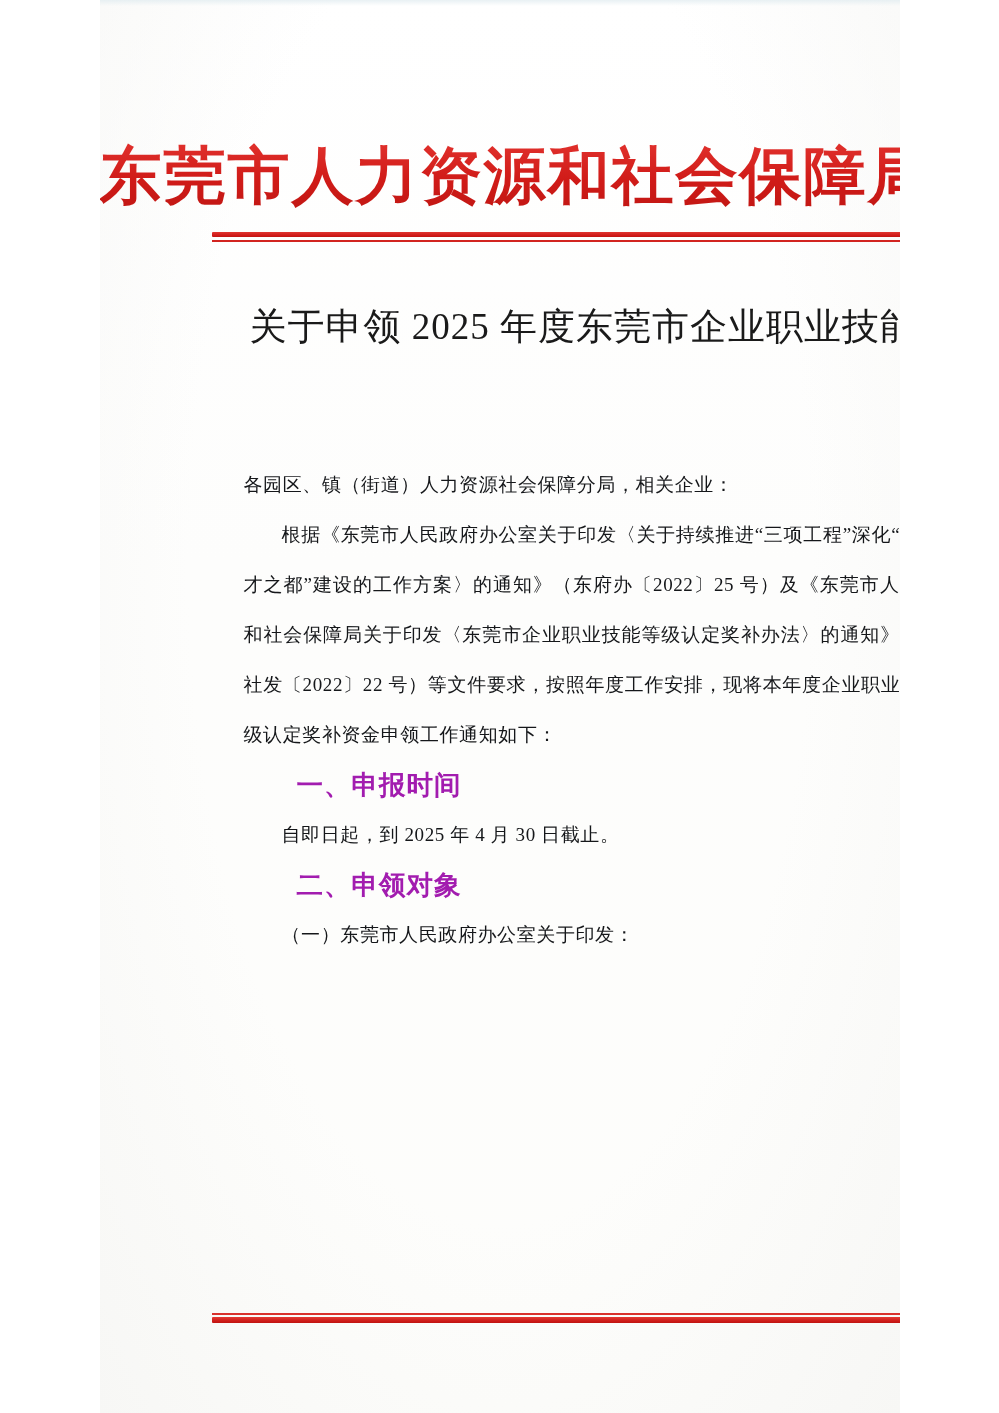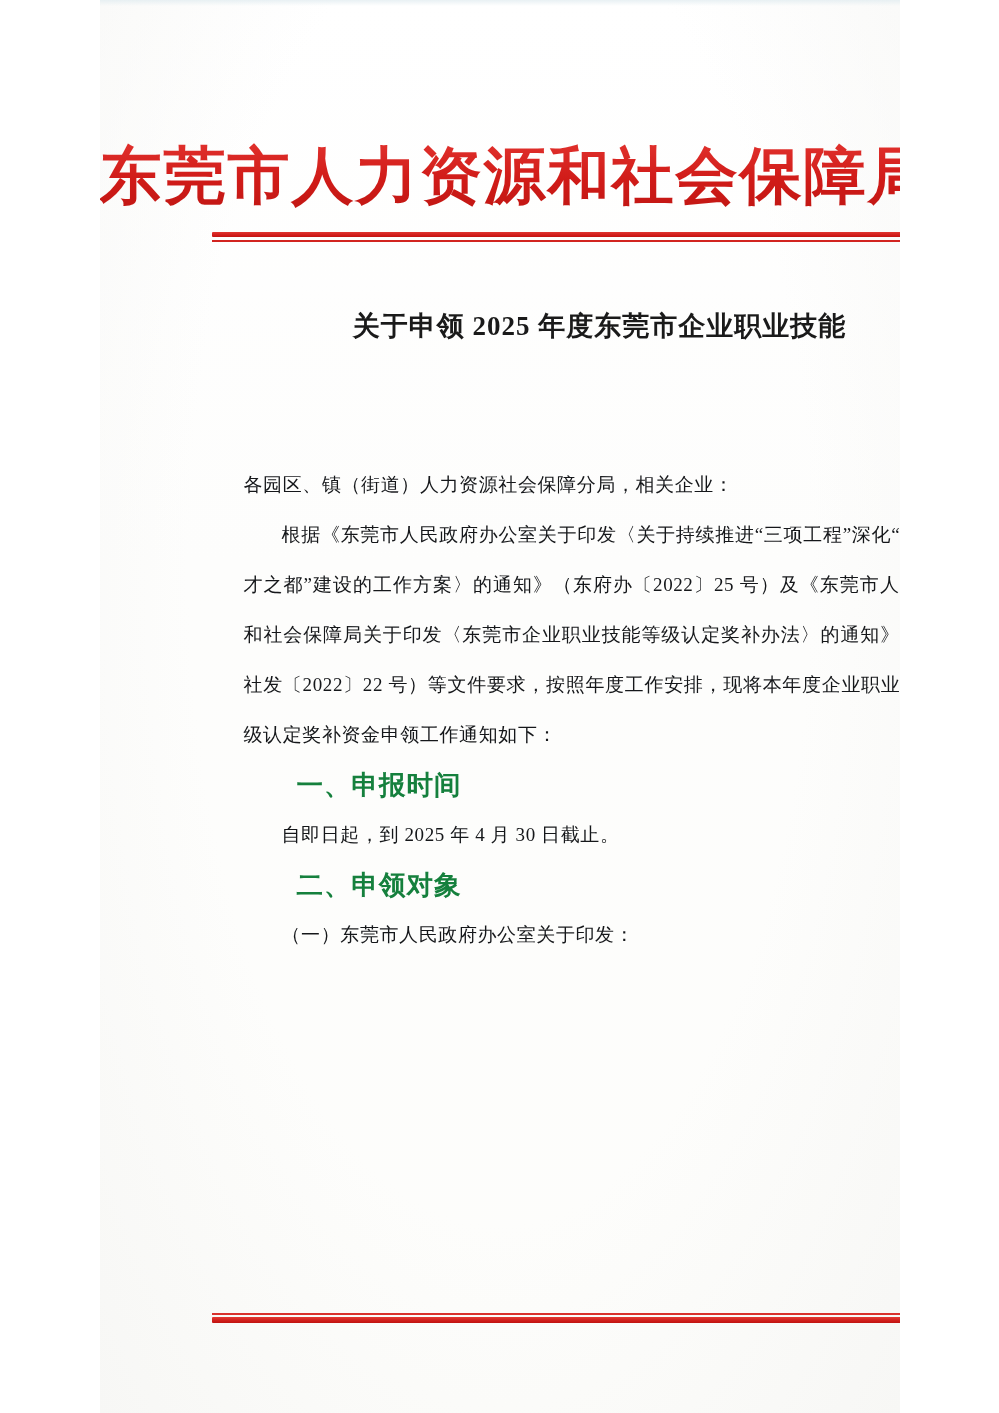--- a/index.html
+++ b/index.html
@@ -100,24 +100,23 @@
     background: linear-gradient(180deg, #e23a33, #ce1b18 65%, #bf1411);
     border-radius: 1px;
   }
 
   
   .doc-title {
     position: absolute;
     left: 150px;
     top: 298px;
     width: 700px;
-    text-align: center;
     font-family: "Liberation Serif", "DejaVu Serif", serif;
-    font-weight: bold;
-    font-size: 27px;
+    font-weight: normal;
+    font-size: 37px;
     line-height: 57px;
     color: #1a1a1a;
     letter-spacing: 1px;
   }
   .doc-title .tline { display: block; white-space: nowrap; }
 
   
   .body-block {
     position: absolute;
     left: 144px;
@@ -139,21 +138,21 @@
   .para.indent { text-indent: 2em; }
 
   .heading {
     font-family: "Liberation Sans", "DejaVu Sans", sans-serif;
     font-weight: bold;
     font-size: 26.5px;
     line-height: 50px;
     letter-spacing: 1px;
     text-indent: 2em;
     margin: 0;
-    color: #15803d;
+    color: #a21caf;
   }
 </style>
 </head>
 <body>
 
 <div class="page">
 
   <div class="paper-texture"></div>
   <div class="scan-edge-top"></div>
 

